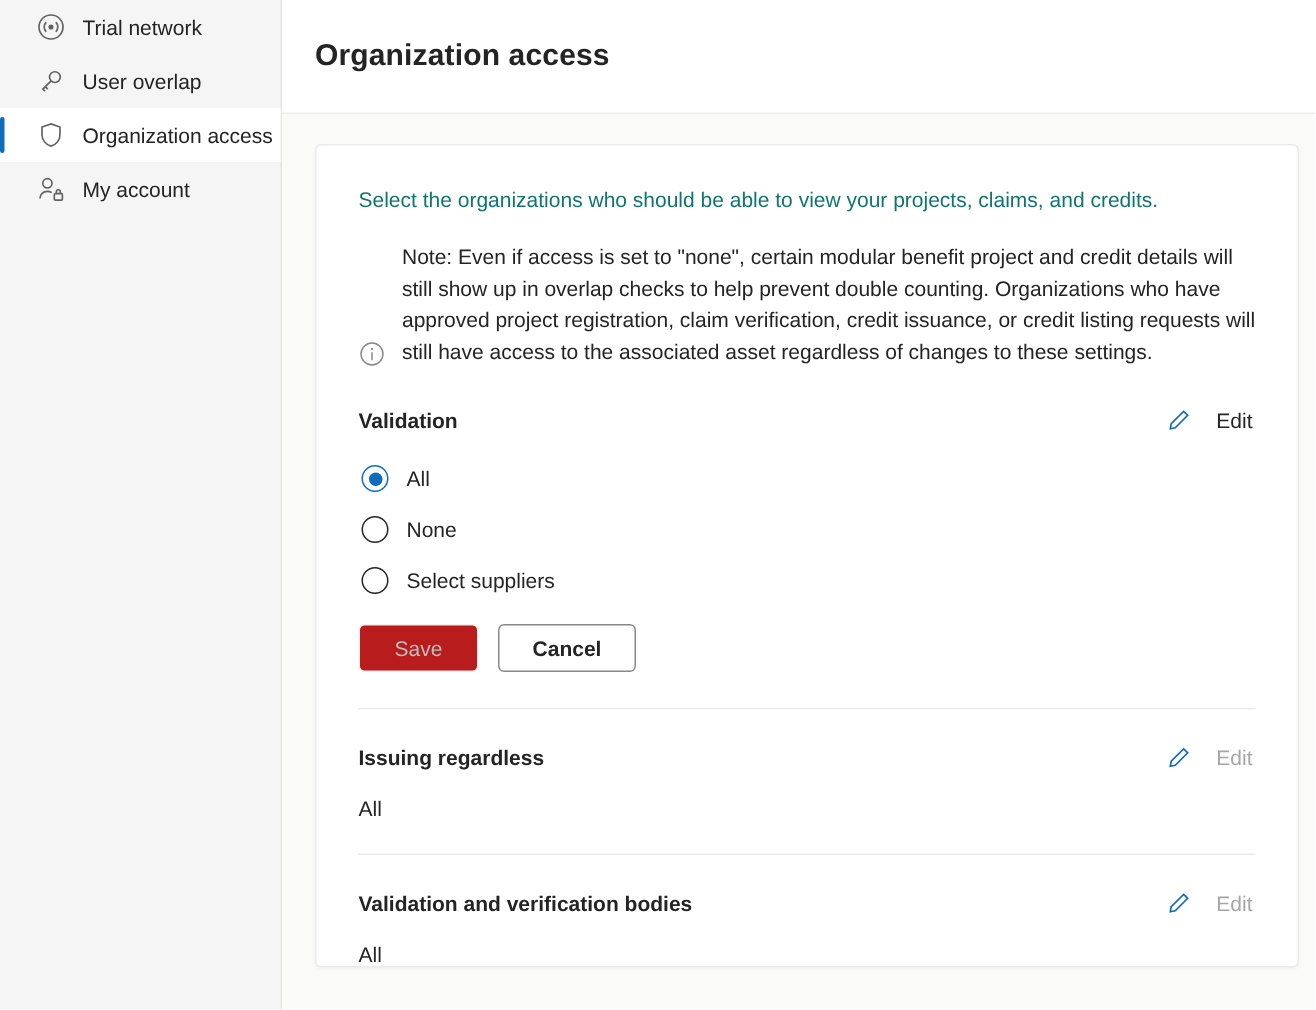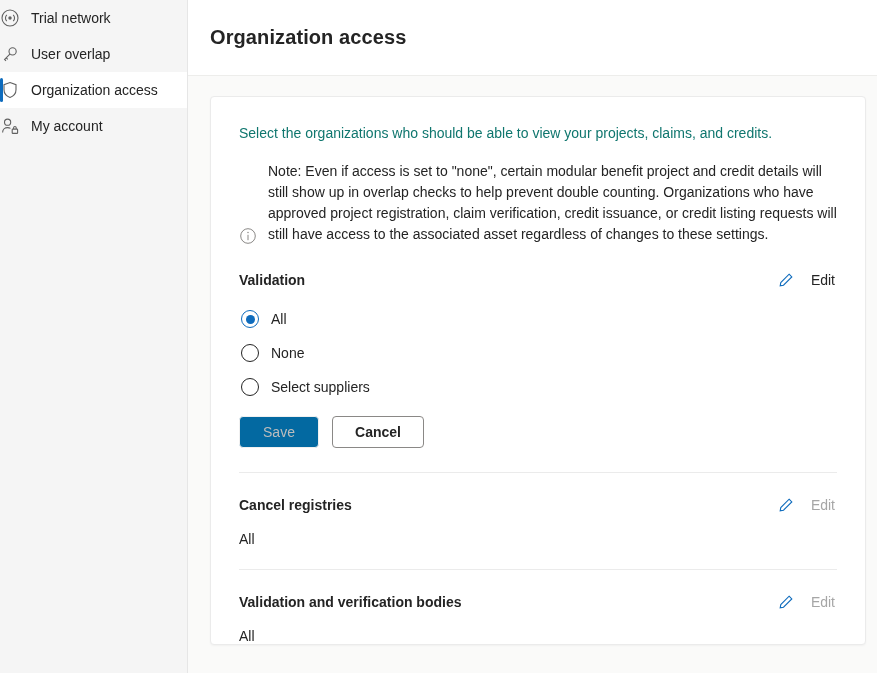--- a/index.html
+++ b/index.html
@@ -30,21 +30,21 @@
     border-right: 1px solid #e6e6e6;
     box-sizing: border-box;
     padding-top: 0;
     position: relative;
   }
   .nav-item {
     position: relative;
     display: flex;
     align-items: center;
     height: 36px;
-    padding-left: 0;
+    padding-left: 24px;
     box-sizing: border-box;
     cursor: pointer;
     font-size: 14px;
     color: #242424;
   }
   .nav-item.selected {
     background: #ffffff;
   }
   .nav-item.selected::before {
     content: "";
@@ -230,21 +230,21 @@
     border-radius: 4px;
     font-size: 14px;
     font-family: "Liberation Sans", sans-serif;
     display: inline-flex;
     align-items: center;
     justify-content: center;
     box-sizing: border-box;
     padding: 0 14px;
   }
   .btn-disabled {
-    background: #0369a1;
+    background: #b91c1c;
     border: 1px solid #f0f0f0;
     color: #bdbdbd;
     cursor: default;
     width: 80px;
   }
   .btn-secondary {
     background: #ffffff;
     border: 1px solid #8a8886;
     color: #242424;
     cursor: pointer;
@@ -374,21 +374,21 @@
 
         <div class="button-row">
           <button class="btn btn-disabled">Save</button>
           <button class="btn btn-secondary">Cancel</button>
         </div>
 
         <div class="divider"></div>
 
         <div class="section-block">
           <div class="section-row">
-            <span class="section-title">Cancel registries</span>
+            <span class="section-title">Issuing regardless</span>
             <span class="edit-link disabled">
               <span class="pencil">
                 <svg width="16" height="16" viewBox="0 0 16 16" fill="none" stroke="currentColor" stroke-width="1.1">
                   <path d="M11.1 2.2l2.7 2.7-8.3 8.3-3.3.6.6-3.3 8.3-8.3z"></path>
                 </svg>
               </span>
               <span>Edit</span>
             </span>
           </div>
           <div class="section-value">All</div>

